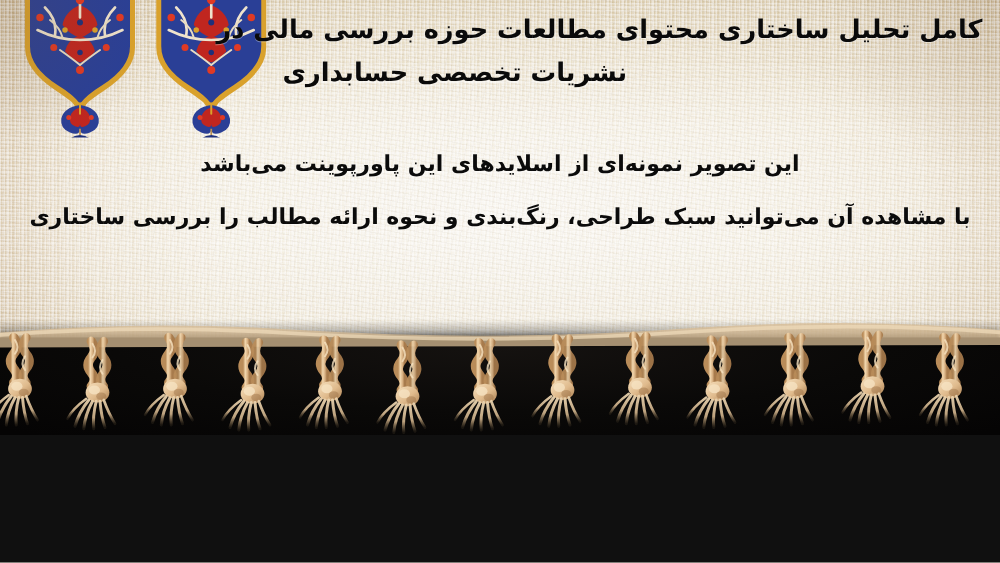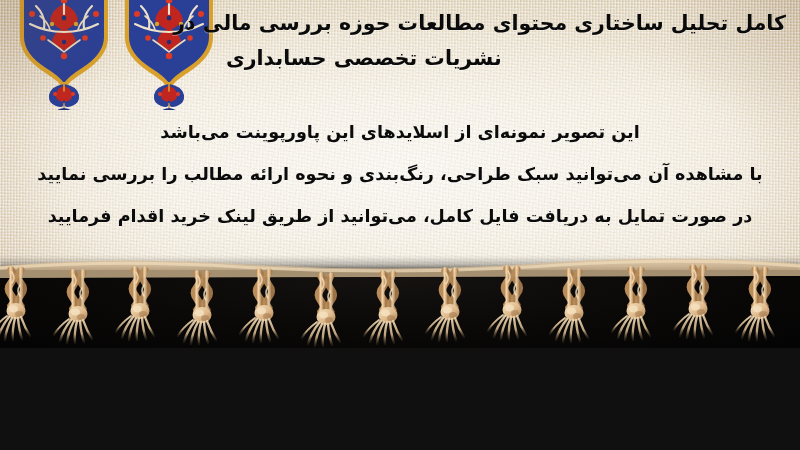--- a/index.html
+++ b/index.html
@@ -252,22 +252,21 @@
 
   <div class="text-layer">
 
     <div class="title">
       <span class="title-line l1">کامل تحلیل ساختاری محتوای مطالعات حوزه بررسی مالی در</span>
       <span class="title-line l2">نشریات تخصصی حسابداری</span>
     </div>
 
     <div class="body">
       <span class="body-line">این تصویر نمونه‌ای از اسلایدهای این پاورپوینت می‌باشد</span>
-      <span class="body-line">با مشاهده آن می‌توانید سبک طراحی، رنگ‌بندی و نحوه ارائه مطالب را بررسی نمایید</span>
-      <span class="body-line">در صورت تمایل به دریافت فایل کامل، می‌توانید از طریق لینک خرید اقدام فرمایید</span>
+      <span class="body-line">با مشاهده آن می‌توانید سبک طراحی، رنگ‌بندی و نحوه ارائه مطالب را بررسی ساختاری</span>
     </div>
 
   </div>
 
   <div class="bottom-band"></div>
 
   <div class="fringe">
     <svg width="800" height="108" viewBox="0 0 800 108" xmlns="http://www.w3.org/2000/svg">
       <defs>
         <linearGradient id="cordG" x1="0" y1="0" x2="1" y2="0">

